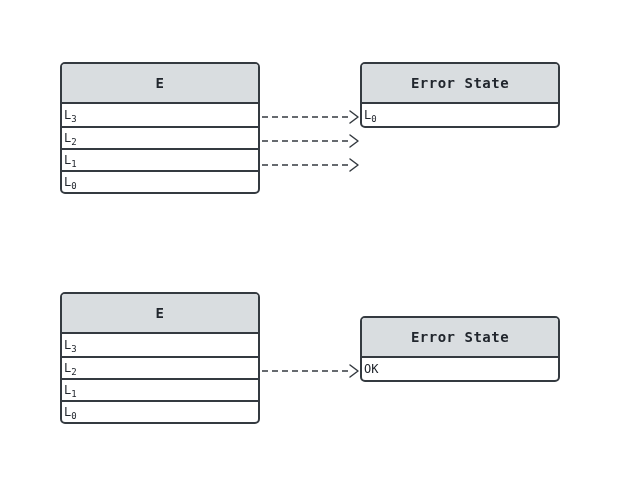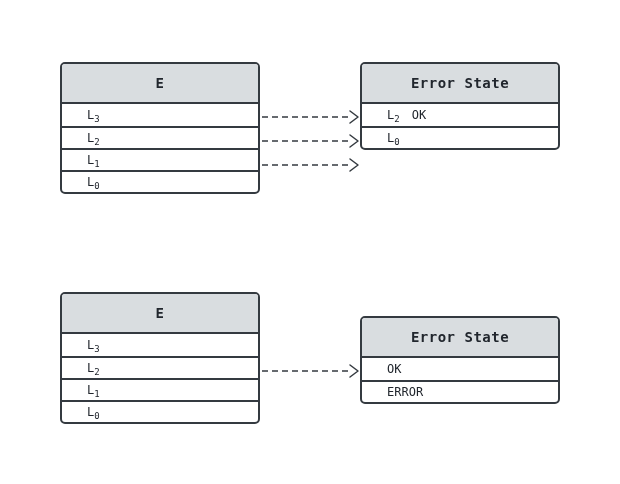--- a/index.html
+++ b/index.html
@@ -51,21 +51,21 @@
     background: var(--header-bg, #d9dde0);
     border-bottom: 2px solid var(--border, #343a40);
     font-weight: bold;
     font-size: 14px;
     letter-spacing: 0.5px;
   }
   .trow {
     height: 22px;
     display: flex;
     align-items: center;
-    padding: 0 25px;
+    padding: 0 2px;
     font-size: 12px;
   }
   .trow + .trow {
     border-top: 2px solid var(--border, #343a40);
   }
   .cell { white-space: nowrap; }
   .sub {
     font-size: 9px;
     position: relative;
     top: 3px;
@@ -105,23 +105,20 @@
     <div class="trow">
         <span class="cell"><span>L</span><span class="sub">0</span><span class="suffix"></span></span>
       </div>
   </div>
 
   <div class="table" style="left:360px; top:62px;">
     <div class="thead">
       <span>Error State</span>
     </div>
     <div class="trow">
-        <span class="cell"><span>L</span><span class="sub">2</span><span class="suffix">OK</span></span>
-      </div>
-    <div class="trow">
         <span class="cell"><span>L</span><span class="sub">0</span><span class="suffix"></span></span>
       </div>
   </div>
 
   <div class="table" style="left:60px; top:292px;">
     <div class="thead">
       <span>E</span>
     </div>
     <div class="trow">
         <span class="cell"><span>L</span><span class="sub">3</span><span class="suffix"></span></span>
@@ -137,18 +134,15 @@
       </div>
   </div>
 
   <div class="table" style="left:360px; top:316px;">
     <div class="thead">
       <span>Error State</span>
     </div>
     <div class="trow">
         <span class="cell"><span>OK</span><span class="sub"></span><span class="suffix"></span></span>
       </div>
-    <div class="trow">
-        <span class="cell"><span>ERROR</span><span class="sub"></span><span class="suffix"></span></span>
-      </div>
   </div>
 
 </div>
 
 </body></html>

